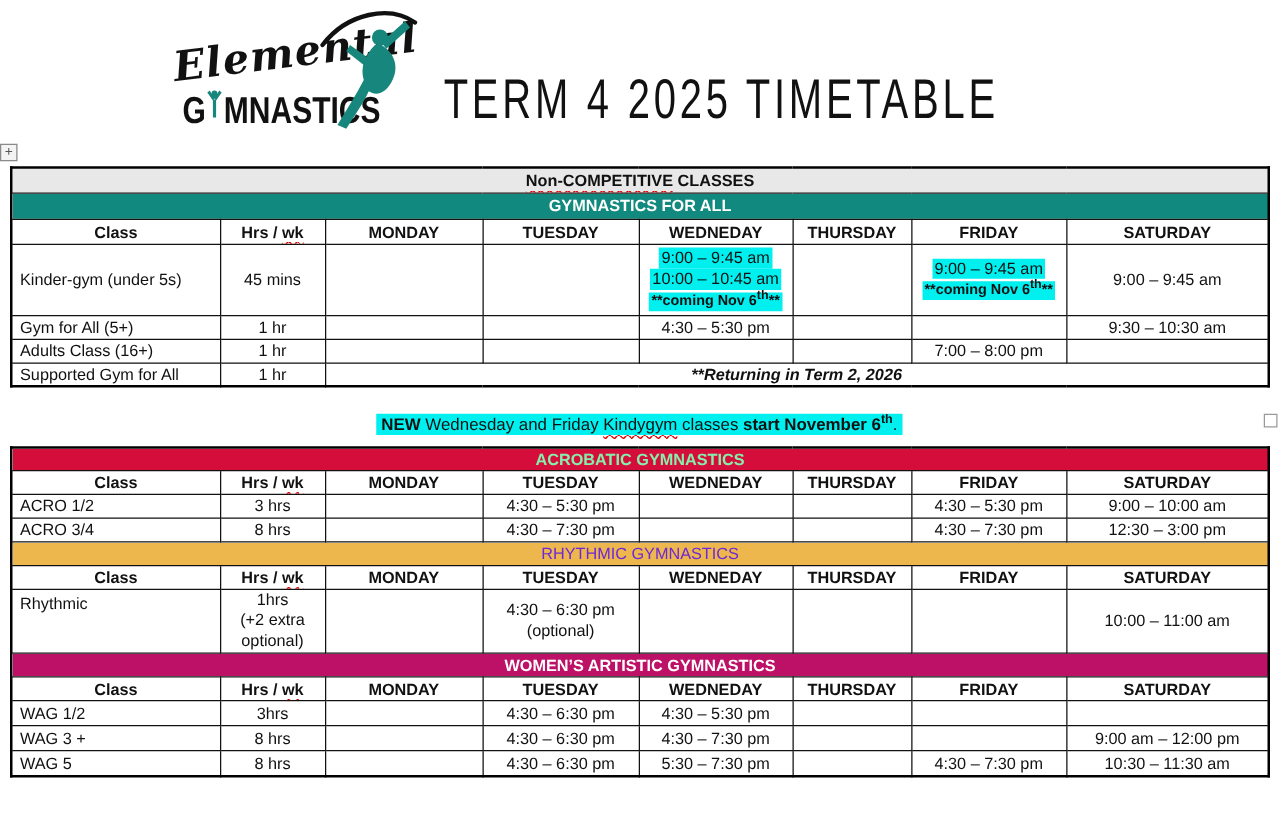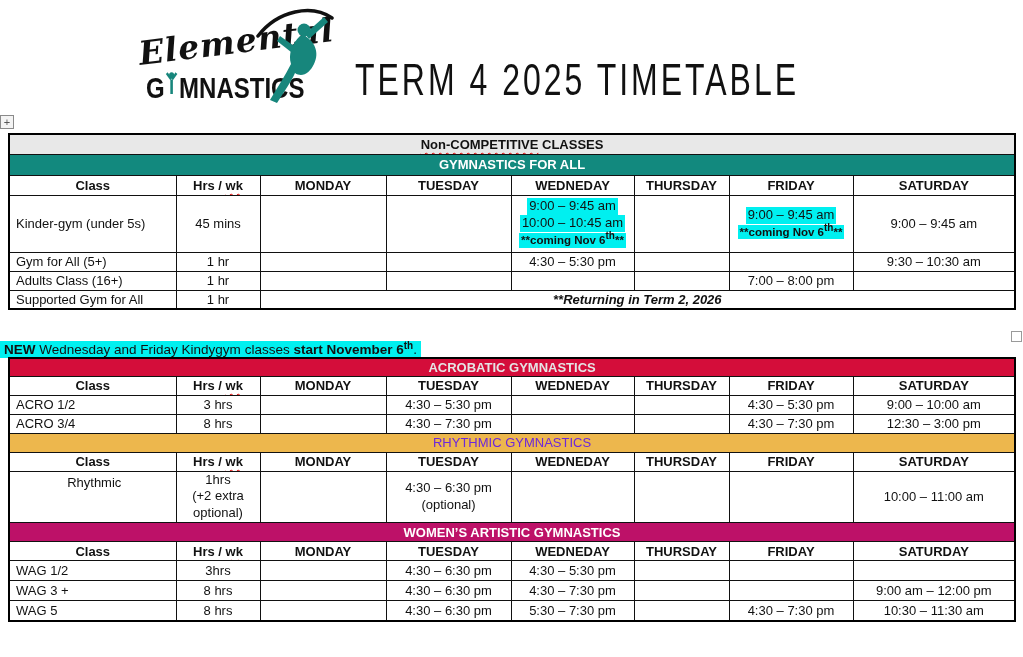--- a/index.html
+++ b/index.html
@@ -24,33 +24,33 @@
 
   
   table.tt { position:absolute; left:8px; border-collapse:collapse; table-layout:fixed; width:1006px; font-size:13px; background:#fff; border:2px solid #000; }
   table.t1 { top:133px; }
   table.t2 { top:357px; }
   .tt td { border:1.5px solid #111; padding:0 3px; text-align:center; vertical-align:middle; overflow:hidden; white-space:nowrap; }
   .tt td.cls { text-align:left; padding-left:6px;margin-top:36px; }
   .hdr td { font-weight:700; }
   .banner-gray  { background:#e8e8e8; font-weight:700; }
   .banner-teal  { background:#12897e; color:#fff; font-weight:700; }
-  .banner-red   { background:#d40d3a; color:#e5e5e5; font-weight:700;margin-left:40px; }
+  .banner-red   { background:#d40d3a; color:#86efac; font-weight:700;margin-left:40px; }
   .banner-yellow{ background:#edb74d; color:#6d28d9; font-weight:400; }
   .banner-magenta{ background:#bd1168; color:#fff; font-weight:700; }
   .multiline { white-space:normal !important; line-height:1.3; padding:2px 3px; }
   .hl { background:#00f0f0; padding:0 2px; display:inline-block; }
   .coming { font-weight:700; font-size:11.5px; }
   sup { font-size:10px; vertical-align:super; line-height:0; }
   .sq { text-decoration-line:underline; text-decoration-style:wavy; text-decoration-color:#e00000; text-decoration-thickness:1px; text-underline-offset:3px; }
   .note-merged { font-style:italic; font-weight:700; }
   .b { font-weight:700; }
 
   
-  .footnote { position:absolute; left:0; top:341px; width:1023px; text-align:left; font-size:13.5px; }
+  .footnote { position:absolute; left:0; top:331px; width:1023px; text-align:center; font-size:13.5px; }
   .footnote .hl { padding:1px 4px; }
 </style>
 </head>
 <body>
 
 <div class="page">
 
   <div class="logo">
     <div class="logo-script">Elemental</div>
     <div class="logo-word">
@@ -212,21 +212,21 @@
       <td>Class</td>
       <td><span>Hrs / </span><span class="sq">wk</span></td>
       <td>MONDAY</td>
       <td>TUESDAY</td>
       <td>WEDNEDAY</td>
       <td>THURSDAY</td>
       <td>FRIDAY</td>
       <td>SATURDAY</td>
     </tr>
     <tr style="height:39px">
-      <td class="cls" style="vertical-align:top; padding-top:3px;text-align:center;">Rhythmic</td>
+      <td class="cls" style="vertical-align:top; padding-top:3px;">Rhythmic</td>
       <td class="multiline">
         <div>1hrs</div>
         <div>(+2 extra optional)</div>
       </td>
       <td></td>
       <td class="multiline">
         <div>4:30 – 6:30 pm</div>
         <div>(optional)</div>
       </td>
       <td></td>

